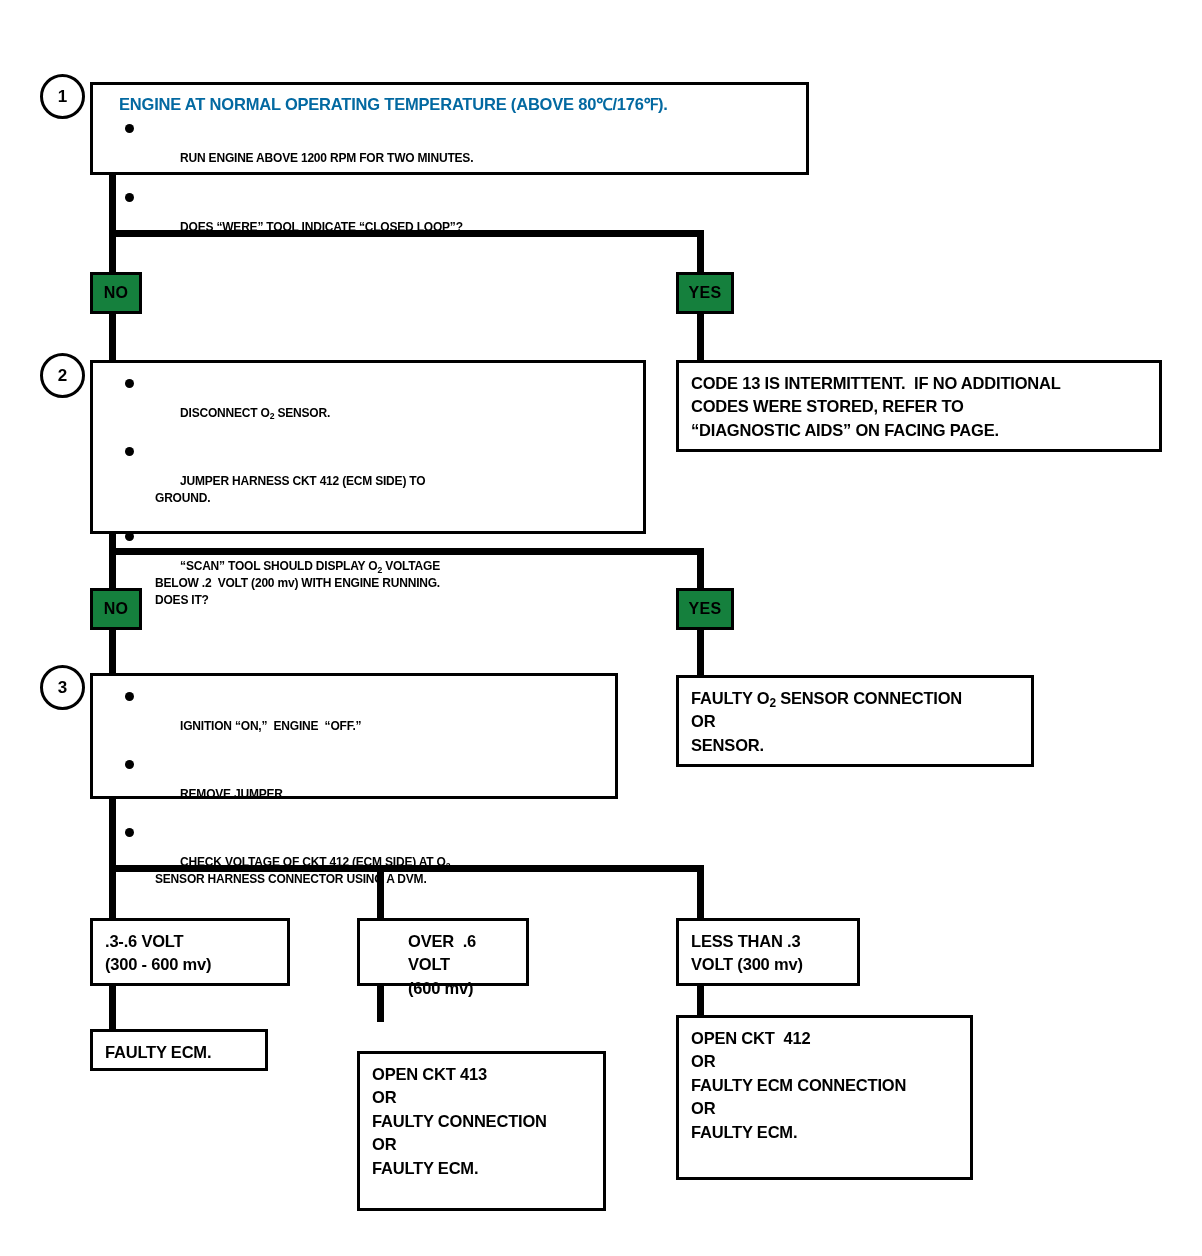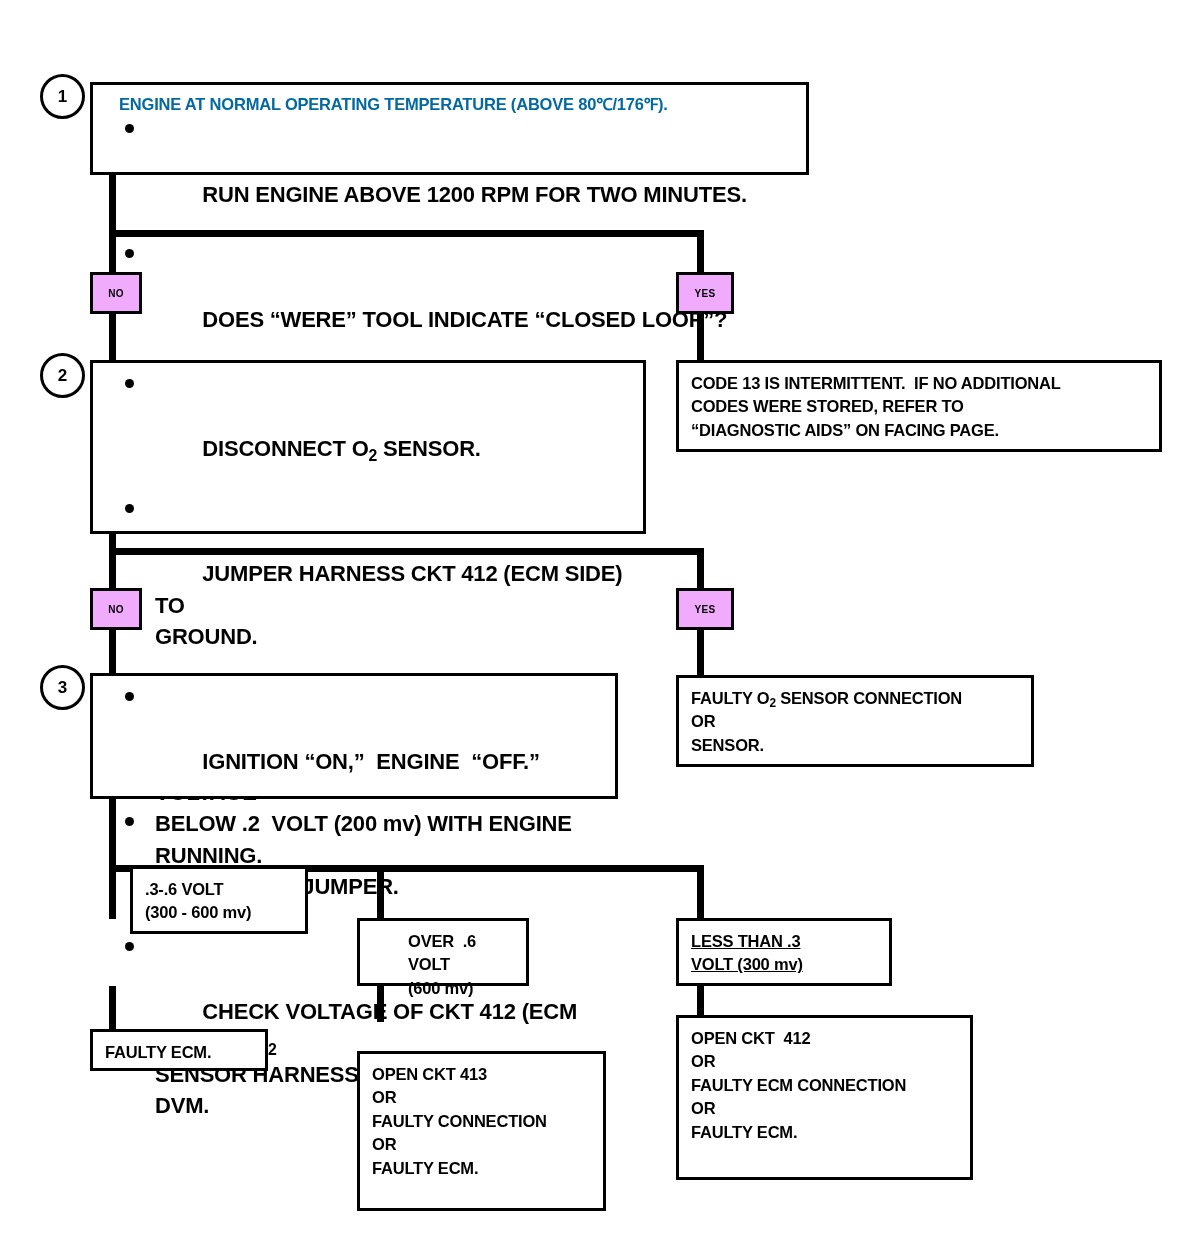--- a/index.html
+++ b/index.html
@@ -52,21 +52,21 @@
     line-height: 1.42;
     color: #0369a1;
     letter-spacing: -0.2px;
     margin-left: 0px;
   }
   .brow {
     position: relative;
     padding-left: 36px;
     font-family: "Liberation Sans", sans-serif;
     font-weight: bold;
-    font-size: 22px;
+    font-size: 12px;
     line-height: 1.42;
     color: #000;
     letter-spacing: -0.2px;
     white-space: pre-wrap;
   }
   .brow .dot {
     position: absolute;
     left: 6px;
     top: 8px;
     width: 9px;
@@ -83,29 +83,29 @@
   }
   .hline {
     position: absolute;
     background: #000000;
     height: 7px;
     z-index: 1;
   }
   
   .tag {
     position: absolute;
-    background: #f0abfc;
+    background: #15803d;
     border: 3px solid #000000;
     box-sizing: border-box;
     display: flex;
     align-items: center;
     justify-content: center;
     font-family: "Liberation Sans", sans-serif;
     font-weight: bold;
-    font-size: 10px;
+    font-size: 16px;
     letter-spacing: 0.3px;
     color: #000000;
     z-index: 8;
   }
   
   .circle {
     position: absolute;
     border: 3px solid #000000;
     border-radius: 50%;
     box-sizing: border-box;
@@ -209,29 +209,29 @@
         <span>CHECK VOLTAGE OF CKT 412 (ECM SIDE) AT O<sub>2</sub><br>SENSOR HARNESS CONNECTOR USING A DVM.</span>
       </div>
     </div>
   </div>
 
   <div class="vline" style="left:109px; top:799px; height:120px;"></div>
   <div class="hline" style="left:109px; top:865px; width:595px;"></div>
   <div class="vline" style="left:377px; top:865px; height:55px;"></div>
   <div class="vline" style="left:697px; top:865px; height:55px;"></div>
 
-  <div class="box" style="left:90px; top:866px; width:178px; height:68px;margin-left:40px;">
+  <div class="box" style="left:90px; top:918px; width:200px; height:68px;">
     <div class="txt pad">.3-.6 VOLT
 (300 - 600 mv)</div>
   </div>
   <div class="box" style="left:357px; top:918px; width:172px; height:68px;padding-left:36px;">
     <div class="txt pad">OVER  .6  VOLT
 (600 mv)</div>
   </div>
-  <div class="box" style="left:676px; top:918px; width:216px; height:68px;text-decoration:underline;">
+  <div class="box" style="left:676px; top:918px; width:184px; height:68px;">
     <div class="txt pad">LESS THAN .3
 VOLT (300 mv)</div>
   </div>
 
   <div class="vline" style="left:109px; top:986px; height:46px;"></div>
   <div class="vline" style="left:377px; top:986px; height:36px;"></div>
   <div class="vline" style="left:697px; top:986px; height:32px;"></div>
 
   <div class="box" style="left:90px; top:1029px; width:178px; height:42px;">
     <div class="txt pad">FAULTY ECM.</div>

